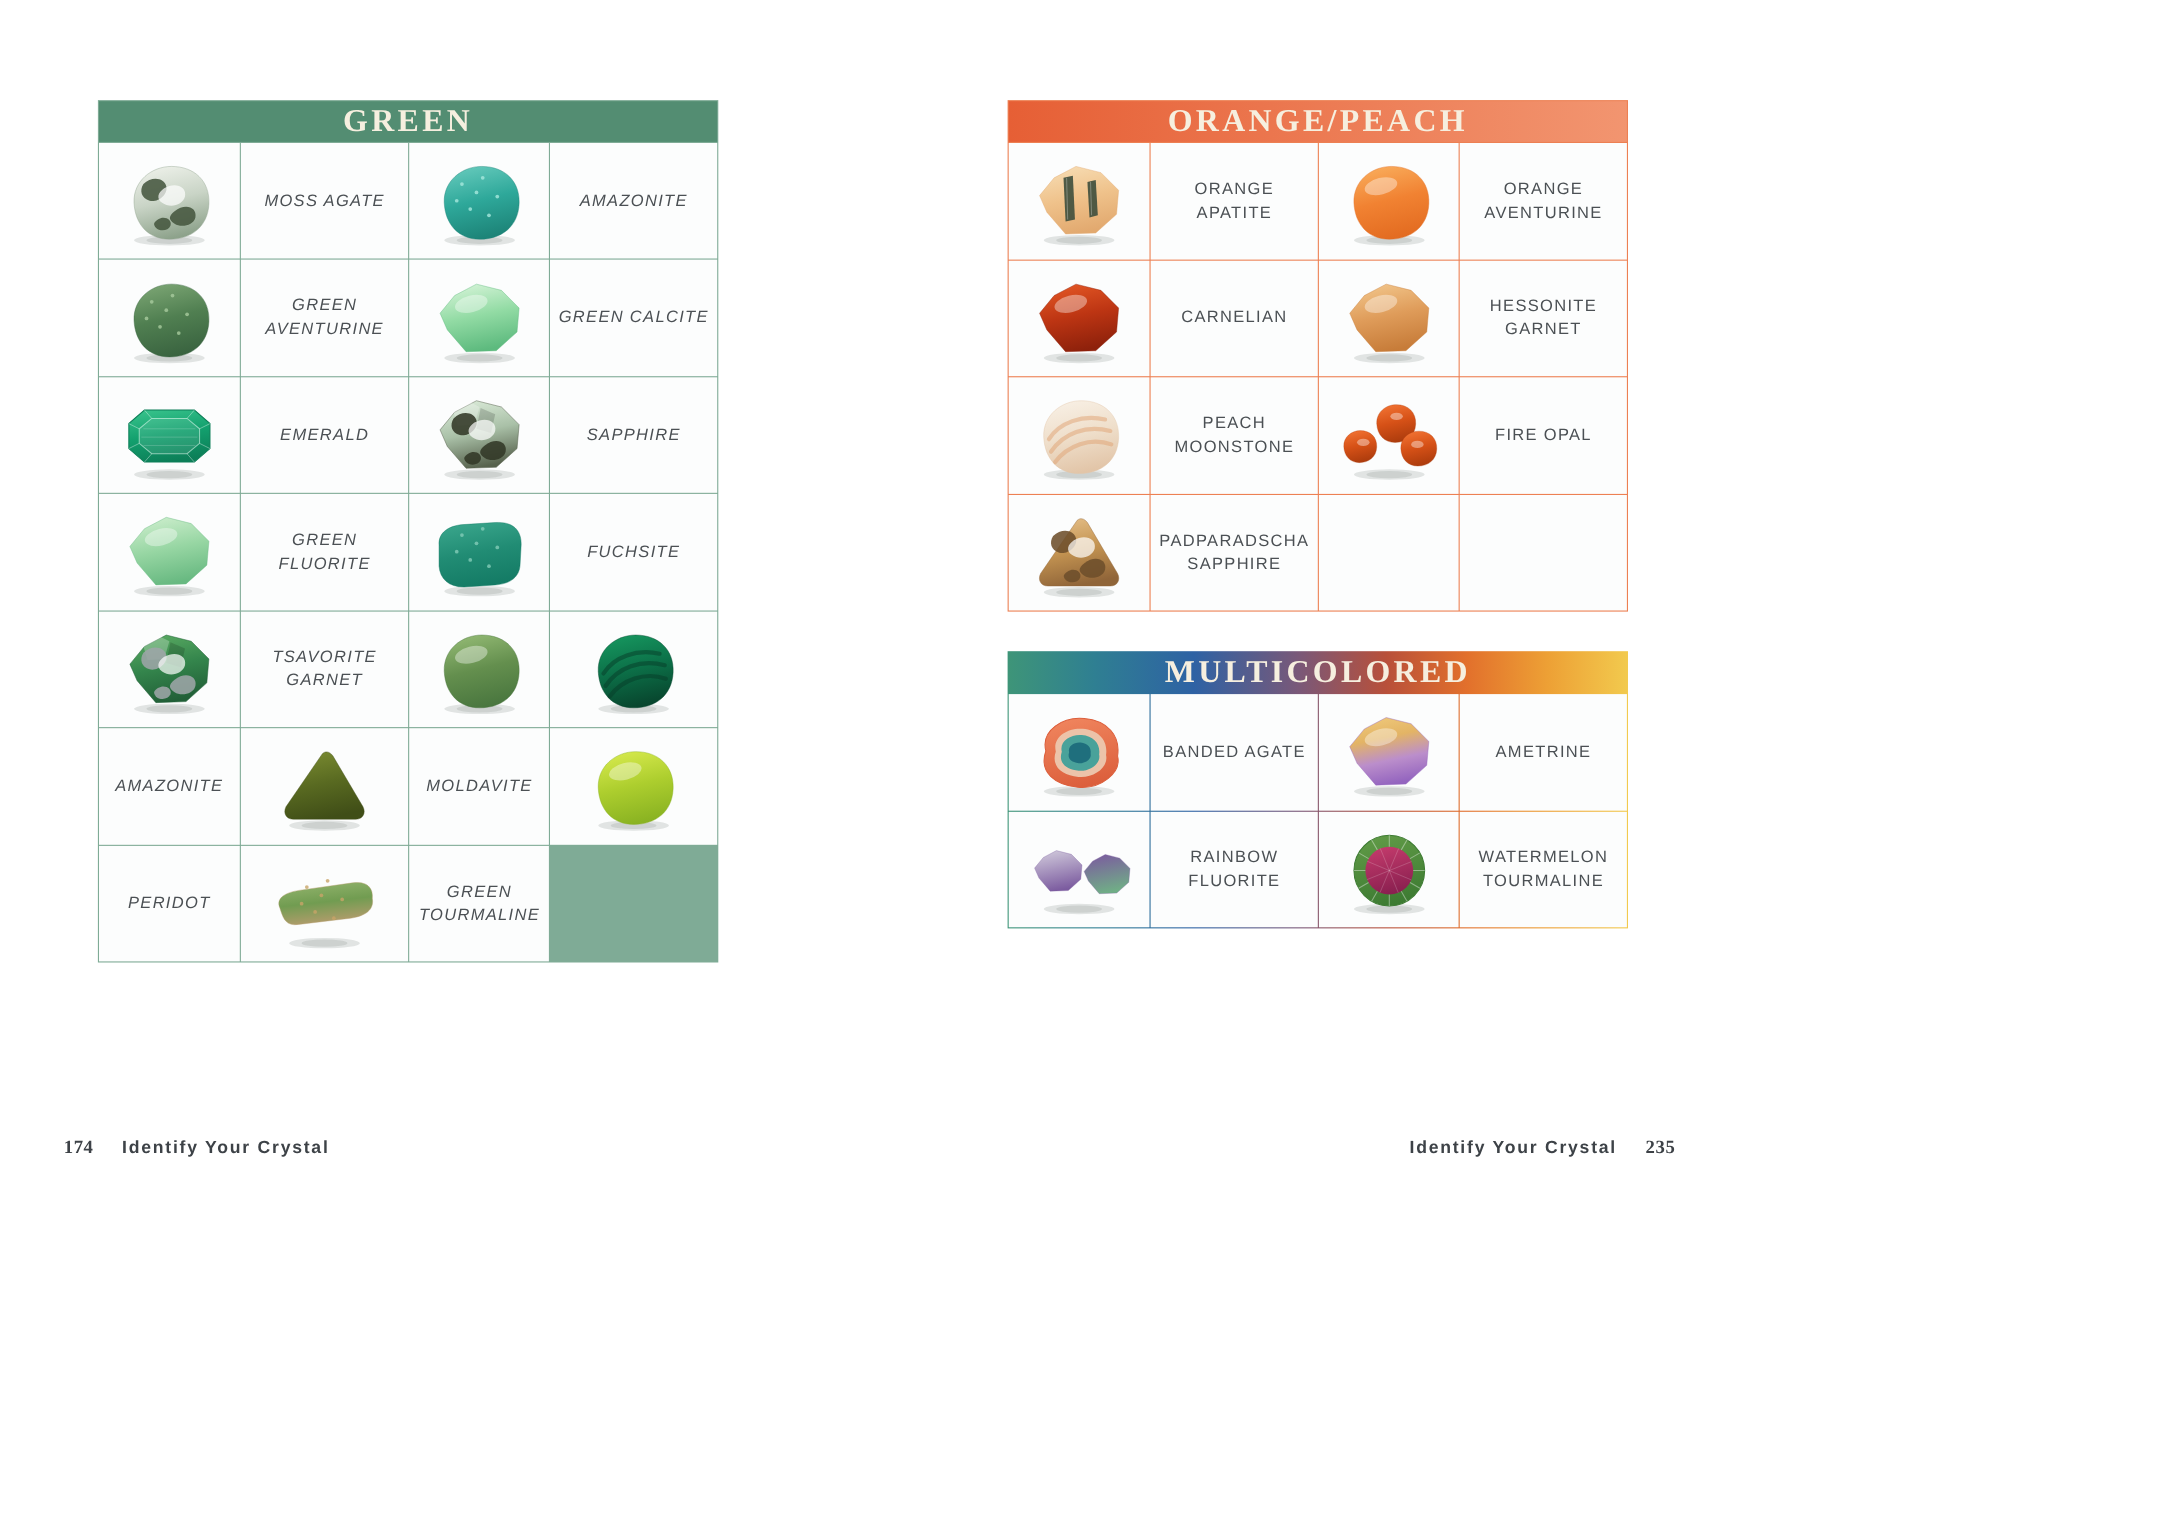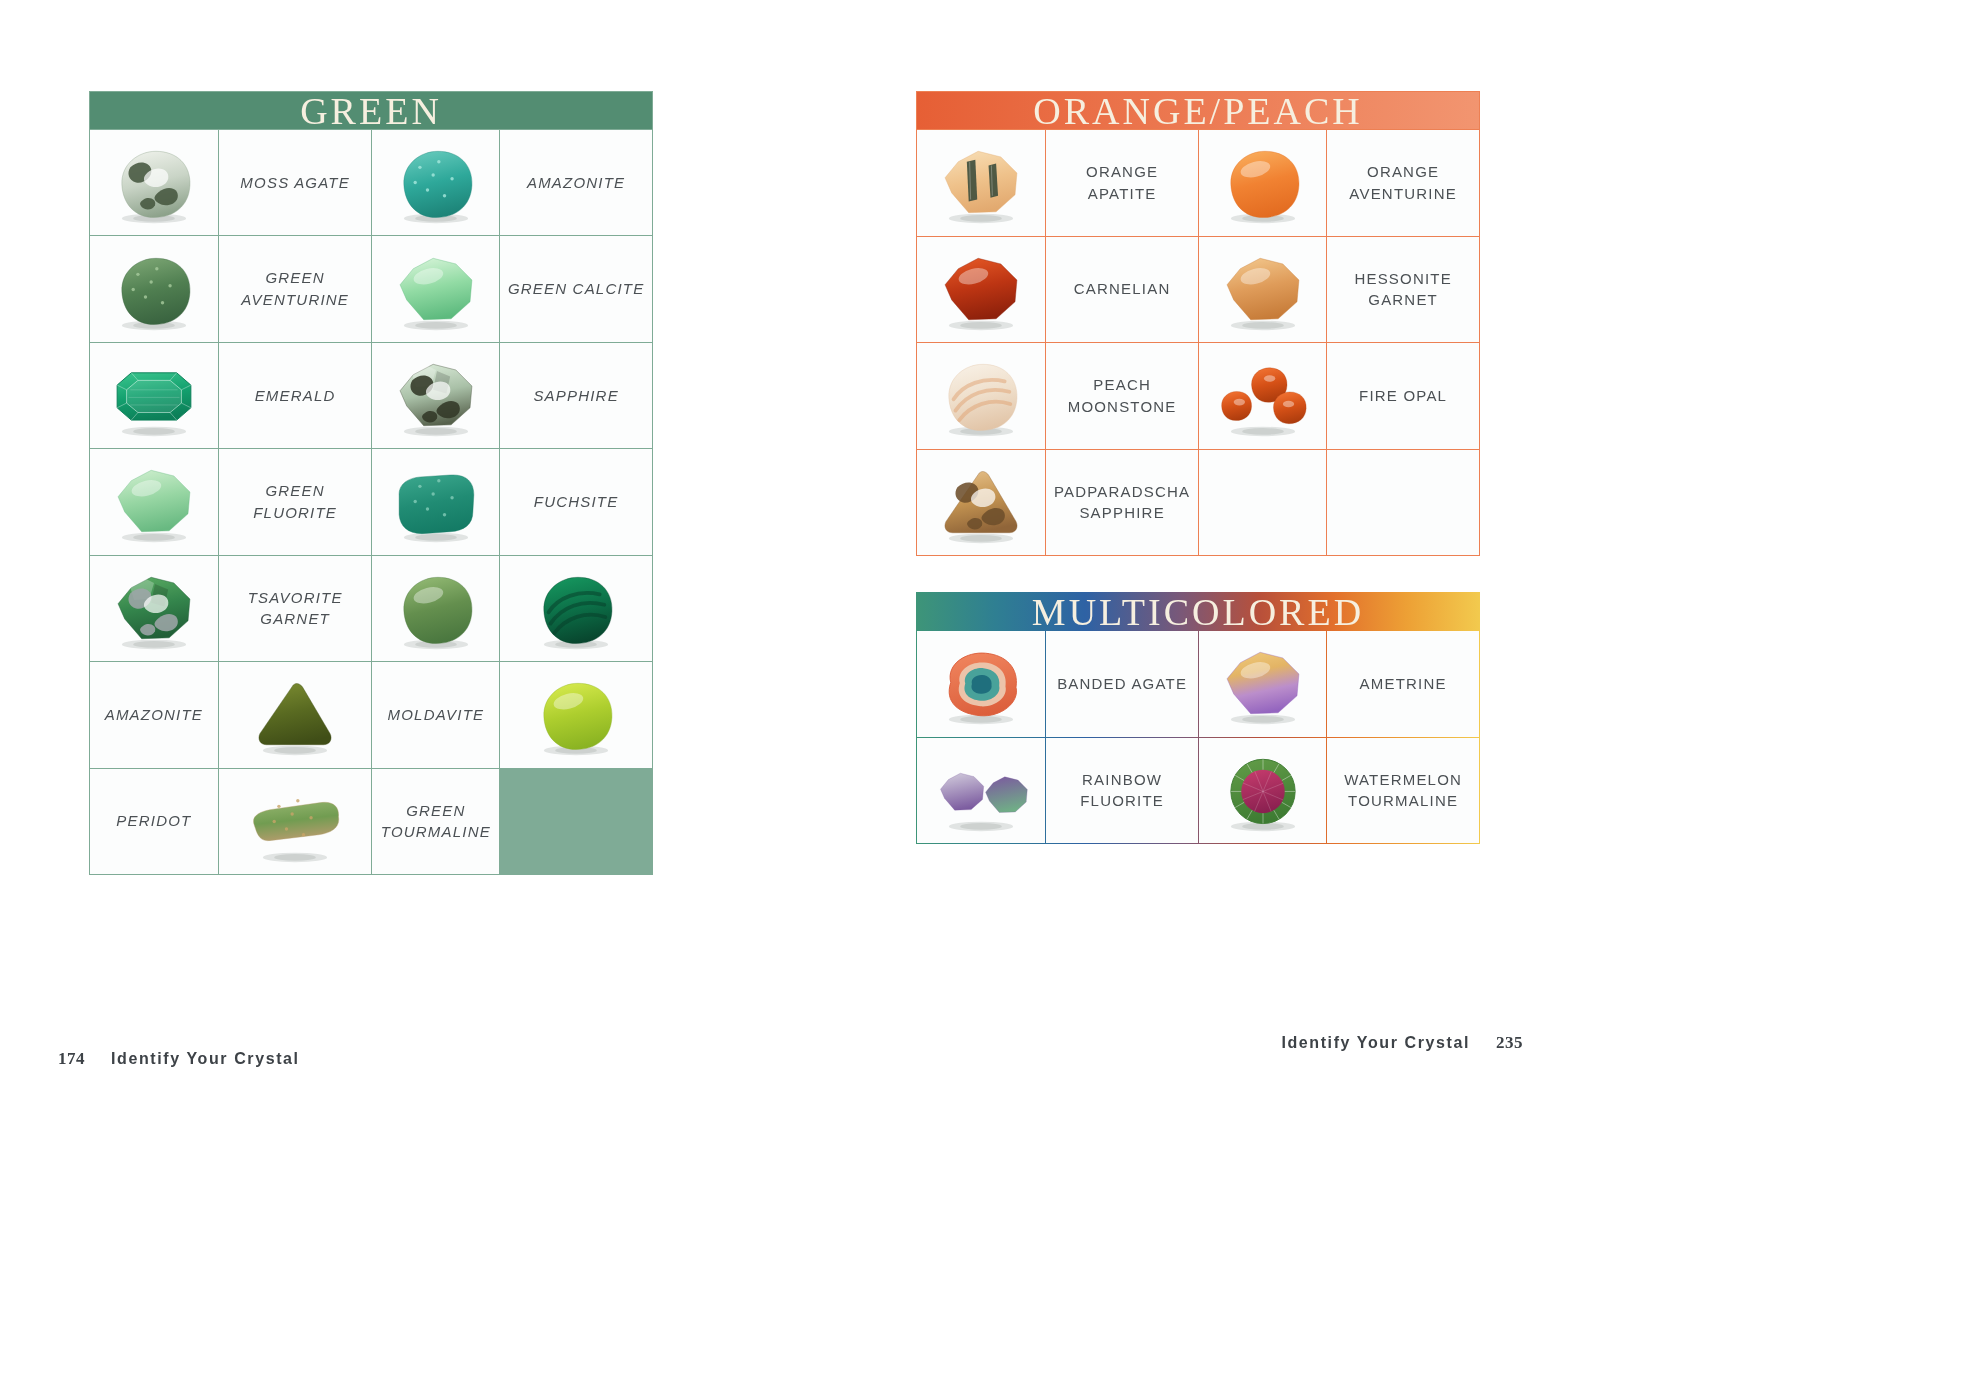--- a/index.html
+++ b/index.html
@@ -3,22 +3,22 @@
 <meta charset="utf-8">
 <style>
   html,body{margin:0;padding:0;}
   body{
     width:1969px;height:1395px;background:#ffffff;position:relative;
     font-family:"Liberation Sans",sans-serif;overflow:hidden;
   }
   .ctable{position:absolute;padding:1px;}
   .thead{
     height:37px;display:flex;align-items:center;justify-content:center;
-    font-family:"Liberation Serif",serif;font-size:38px;letter-spacing:3px;
-    color:var(--header-text,#f6efdf);font-weight:400;
+    font-family:"Liberation Serif",serif;font-size:29px;letter-spacing:3px;
+    color:var(--header-text,#f6efdf);font-weight:700;
   }
   .grid{
     display:grid;grid-template-columns:128fr 153fr 127fr 152fr;
     gap:1px;margin-top:1px;
   }
   .cell{background:var(--cell-bg,#fcfdfd);display:flex;align-items:center;justify-content:center;overflow:hidden;}
   .name-cell{
     font-size:15px;letter-spacing:1.2px;color:var(--label-color,#4b5054);
     text-align:center;line-height:1.45;padding:0 4px;
   }
@@ -29,21 +29,21 @@
   .orange-table .thead{background:linear-gradient(90deg,var(--orange-h-from,#e65f35),var(--orange-h-to,#f29570));}
   .orange-table .grid{height:425px;}
   .multi-table{left:916px;top:592px;width:562px;background:var(--multi-gradient,linear-gradient(90deg,#3e9578,#f2ca4e));}
   .multi-table .thead{background:transparent;}
   .multi-table .grid{height:212px;}
   .folio{
     position:absolute;top:1033px;display:flex;align-items:baseline;gap:26px;
     color:var(--folio-color,#3d4247);font-weight:700;font-size:16px;letter-spacing:1.6px;
   }
   .folio .pagenum{font-family:"Liberation Serif",serif;font-size:17px;letter-spacing:0.5px;}
-  .folio-left{left:58px;margin-top:16px;}
+  .folio-left{left:58px;}
   .folio-right{right:446px;}
 </style>
 </head>
 <body style="background: rgb(255, 255, 255);">
 
 <section class="ctable green-table">
   <header class="thead">GREEN</header>
   <div class="grid">
       <div class="cell image-cell">
         <svg viewBox="0 0 110 92" width="104" height="87">

